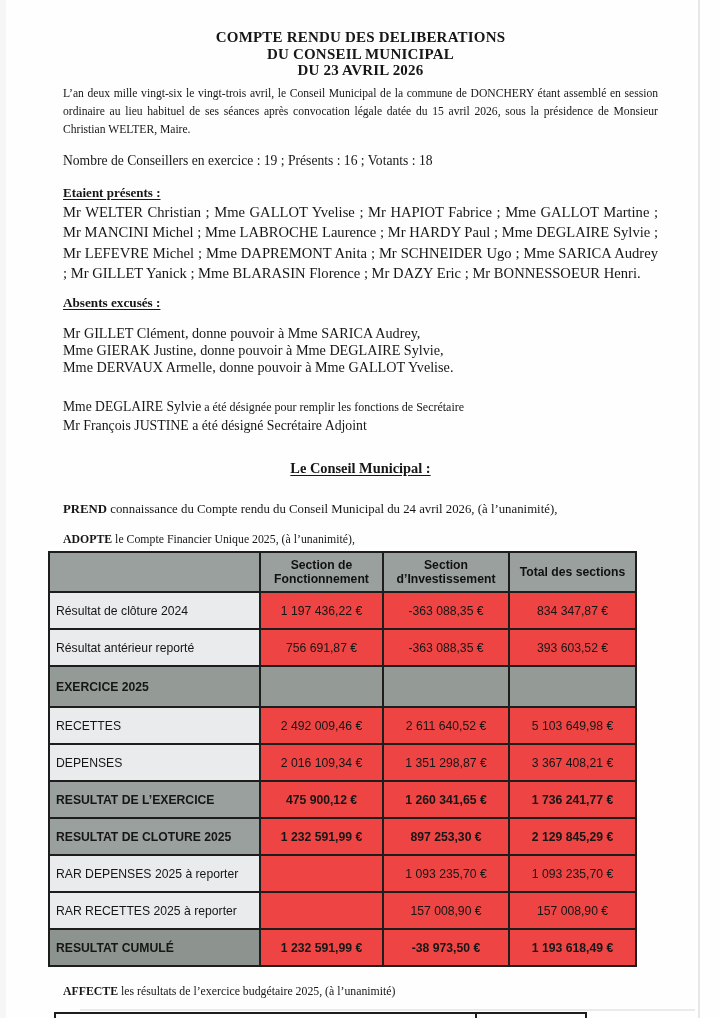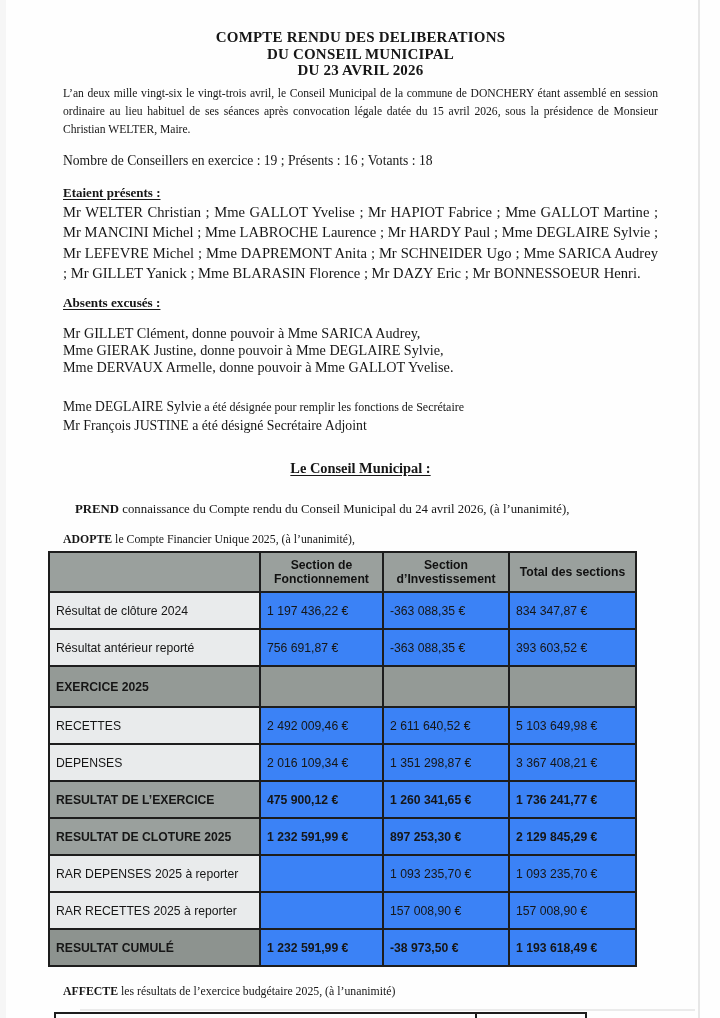--- a/index.html
+++ b/index.html
@@ -22,38 +22,38 @@
   .names { font-size:14.6px; line-height:20.5px; text-align:justify; margin-top:1px; }
   .h-absent { margin-top:11px; font-size:13.2px; }
   .absent-lines { font-size:14.2px; line-height:17.3px; margin-top:14px; }
   .h-absent-ne { font-size:13.2px; margin-top:1px; }
 
   .secretary1 { margin-top:23px; font-size:12px; }
   .secretary1 .big { font-size:13.6px; }
   .secretary2 { margin-top:3px; font-size:13.8px; }
 
   .h-council { margin-top:26px; font-size:14.4px;text-align:center; }
-  .line-prend { margin-top:25px; font-size:12.8px;margin-left:12px; }
+  .line-prend { margin-top:25px; font-size:12.8px; }
   .line-adopte { margin-top:15px; font-size:11.8px; }
   .line-affecte { margin-top:17px; font-size:11.8px; }
   .lead { font-weight:bold; }
 
   
   .fin-table {
     border-collapse:collapse; table-layout:fixed; width:587px;
     margin-left:-15px; margin-top:4px;
     font-family:"Liberation Sans", sans-serif;
   }
   .fin-table td, .fin-table th { border:2px solid #1d1d1d; padding:6px 6px; font-size:12.2px; }
   .fin-table th {
     background:#9aa09d; color:#111; font-weight:bold; text-align:center;
     height:34px; line-height:1.2; padding:2px 8px;
   }
   .fin-table td.lbl { background:#e9ebec; text-align:left; height:23px; }
-  .fin-table td.val { background:#3b82f6; text-align:left; }
+  .fin-table td.val { background:#ef4444; text-align:center; }
   .fin-table tr.two-line td.lbl { height:42px; vertical-align:top; padding-top:3px; line-height:1.55; }
   .fin-table tr.two-line td.val { vertical-align:bottom; padding-bottom:4px; }
   .fin-table tr.section td { background:#949a96; font-weight:bold; height:27px; }
   .fin-table tr.result td.lbl { background:#9aa09d; font-weight:bold;margin-top:27px; }
   .fin-table tr.result td.val { font-weight:bold; }
   .fin-table tr.dark td.lbl { background:#8d938f; font-weight:bold; }
 
   
   .aff-table {
     margin-left:-9px; margin-top:13px; width:529px;

